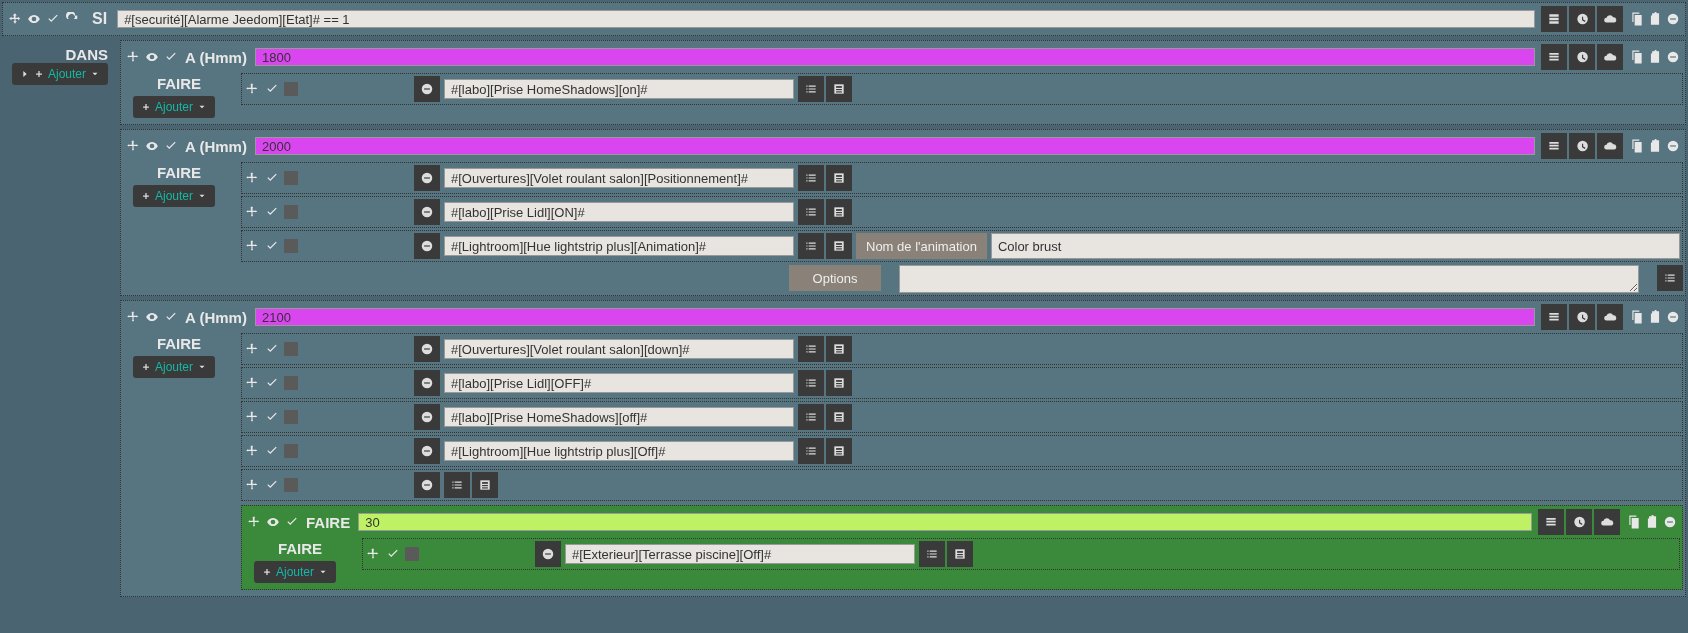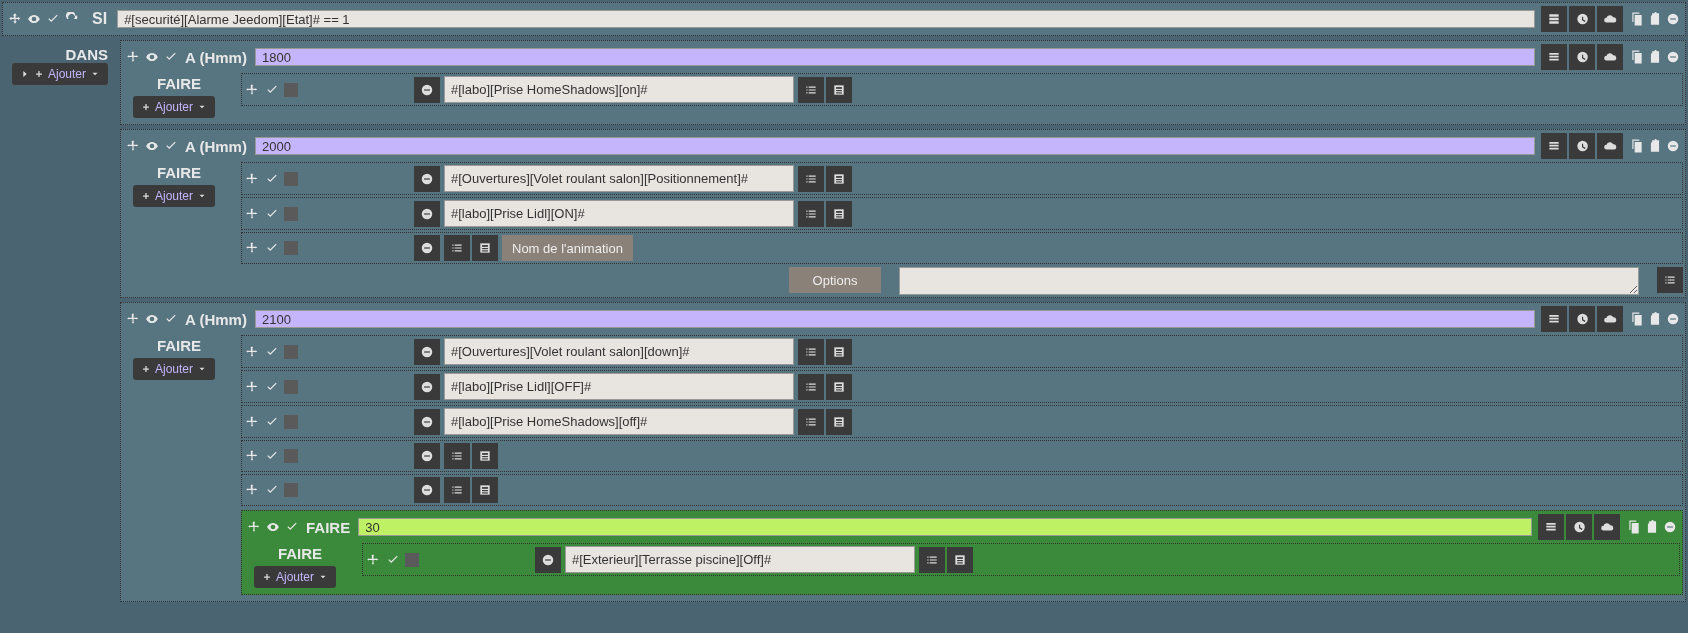--- a/index.html
+++ b/index.html
@@ -7,37 +7,37 @@
   body { padding: 2px; }
 
   .block { border: 1px dotted #333; margin-bottom: 4px; padding: 2px; }
   .block-si { background: #577481; }
   .block-a { background: #577481; margin-left: 118px; }
   .block-dans { background: #3b8a3b; margin-left: 118px; }
 
   .row { display: flex; align-items: center; gap: 2px; padding: 1px 2px; }
   .row-head { min-height: 26px; }
 
-  .btn-addjouter { background: #3a3a3a; color: #c4b5fd; border: none; padding: 4px 8px; border-radius: 3px; font-size: 12px; display: inline-flex; align-items: center; gap: 4px; cursor: pointer; margin-left: 10px; margin-bottom: 4px; }
+  .btn-addjouter { background: #3a3a3a; color: #14b8a6; border: none; padding: 4px 8px; border-radius: 3px; font-size: 12px; display: inline-flex; align-items: center; gap: 4px; cursor: pointer; margin-left: 10px; margin-bottom: 4px; }
   .btn-addjouter svg, .btn-addjouter .caret { width: 10px; height: 10px; }
 
   .alors-label { width: 112px; text-align: right; padding-right: 6px; font-weight: bold; font-size: 15px; margin-top: 6px; }
   .ic { width: 16px; height: 16px; display: inline-flex; align-items: center; justify-content: center; cursor: pointer; }
   .ic svg { width: 14px; height: 14px; fill: #e8e8e8; }
   .sq { width: 14px; height: 14px; background: #5a5a5a; display: inline-block; }
 
   .input-main { flex: 1; background: #e8e5e1; border: 1px solid #999; padding: 4px 6px; font-size: 13px; color: #333; height: 18px; }
-  .input-a { background: #c4b5fd; }
+  .input-a { background: #d946ef; }
   .input-dans { background: #bef264; }
 
   .action-row { display: flex; align-items: center; gap: 4px; padding: 2px; border: 1px dotted #333; margin: 2px 0; }
   .action-pad { width: 108px; flex-shrink: 0; }
   .btn-dark { background: #3a3a3a; border: none; width: 26px; height: 26px; display: inline-flex; align-items: center; justify-content: center; cursor: pointer; }
   .btn-dark svg { width: 14px; height: 14px; fill: #ddd; }
-  .action-input { flex: 0 0 350px; background: #e8e5e1; border: 1px solid #999; padding: 4px 6px; font-size: 13px; color: #333; height: 27px; }
+  .action-input { flex: 0 0 350px; background: #e8e5e1; border: 1px solid #999; padding: 4px 6px; font-size: 13px; color: #333; height: 20px; }
   .btn-group { display: flex; gap: 2px; }
 
   .end-btn-group { display: flex; gap: 2px; margin-left: 4px; }
   .end-ic { width: 16px; height: 16px; display: inline-flex; align-items: center; justify-content: center; cursor: pointer; }
   .end-ic svg { width: 14px; height: 14px; fill: #e8e8e8; }
 
   .param-label { background: #8a8178; padding: 5px 10px; font-size: 13px; color: #eee; height: 26px; display: flex; align-items: center; }
   .param-input { flex: 1; background: #e8e5e1; border: 1px solid #999; padding: 4px 6px; font-size: 13px; color: #333; height: 26px; }
   .options-row { display: flex; margin-top: 3px; margin-left: 786px; gap: 18px; justify-content: space-between; }
   .options-textarea { flex: 1; background: #e8e5e1; border: 1px solid #999; height: 28px; resize: both; }
@@ -401,36 +401,38 @@
                 </svg>
               </span>
     <span class="sq"></span>
     <span class="action-pad"></span>
     <span class="btn-dark">
                 <svg viewBox="0 0 24 24">
                   <circle cx="12" cy="12" r="9"></circle>
                   <rect x="7" y="11" width="10" height="2" fill="#3a3a3a"></rect>
                 </svg>
               </span>
+    <input class="action-input" value="#[Lightroom][Hue lightstrip plus][Animation]#" style="">
     <div class="btn-group">
       <span class="btn-dark">
                   <svg viewBox="0 0 24 24">
                     <path d="M4 6h2v2H4zM8 6h12v2H8zM4 11h2v2H4zM8 11h12v2H8zM4 16h2v2H4zM8 16h12v2H8z"></path>
                   </svg>
                 </span>
       <span class="btn-dark">
                   <svg viewBox="0 0 24 24">
                     <rect x="4" y="4" width="16" height="16"></rect>
                     <rect x="7" y="7" width="10" height="3" fill="#3a3a3a"></rect>
                     <rect x="7" y="12" width="10" height="2" fill="#3a3a3a"></rect>
                     <rect x="7" y="16" width="10" height="2" fill="#3a3a3a"></rect>
                   </svg>
                 </span>
     </div>
     <div class="param-label">Nom de l'animation</div>
+                 <input class="param-input" value="Color brust" style="">
   </div>
             <div class="options-row" style="margin-left:548px">
         <div class="param-label" style="width:92px;justify-content:center">Options</div>
         <textarea class="options-textarea" style=""></textarea>
         <span class="btn-dark">
                 <svg viewBox="0 0 24 24">
                   <path d="M4 6h2v2H4zM8 6h12v2H8zM4 11h2v2H4zM8 11h12v2H8zM4 16h2v2H4zM8 16h12v2H8z"></path>
                 </svg>
               </span>
       </div>
@@ -631,20 +633,21 @@
                 </svg>
               </span>
     <span class="sq"></span>
     <span class="action-pad"></span>
     <span class="btn-dark">
                 <svg viewBox="0 0 24 24">
                   <circle cx="12" cy="12" r="9"></circle>
                   <rect x="7" y="11" width="10" height="2" fill="#3a3a3a"></rect>
                 </svg>
               </span>
+    <input class="action-input" value="#[Lightroom][Hue lightstrip plus][Off]#" style="">
     <div class="btn-group">
       <span class="btn-dark">
                   <svg viewBox="0 0 24 24">
                     <path d="M4 6h2v2H4zM8 6h12v2H8zM4 11h2v2H4zM8 11h12v2H8zM4 16h2v2H4zM8 16h12v2H8z"></path>
                   </svg>
                 </span>
       <span class="btn-dark">
                   <svg viewBox="0 0 24 24">
                     <rect x="4" y="4" width="16" height="16"></rect>
                     <rect x="7" y="7" width="10" height="3" fill="#3a3a3a"></rect>

